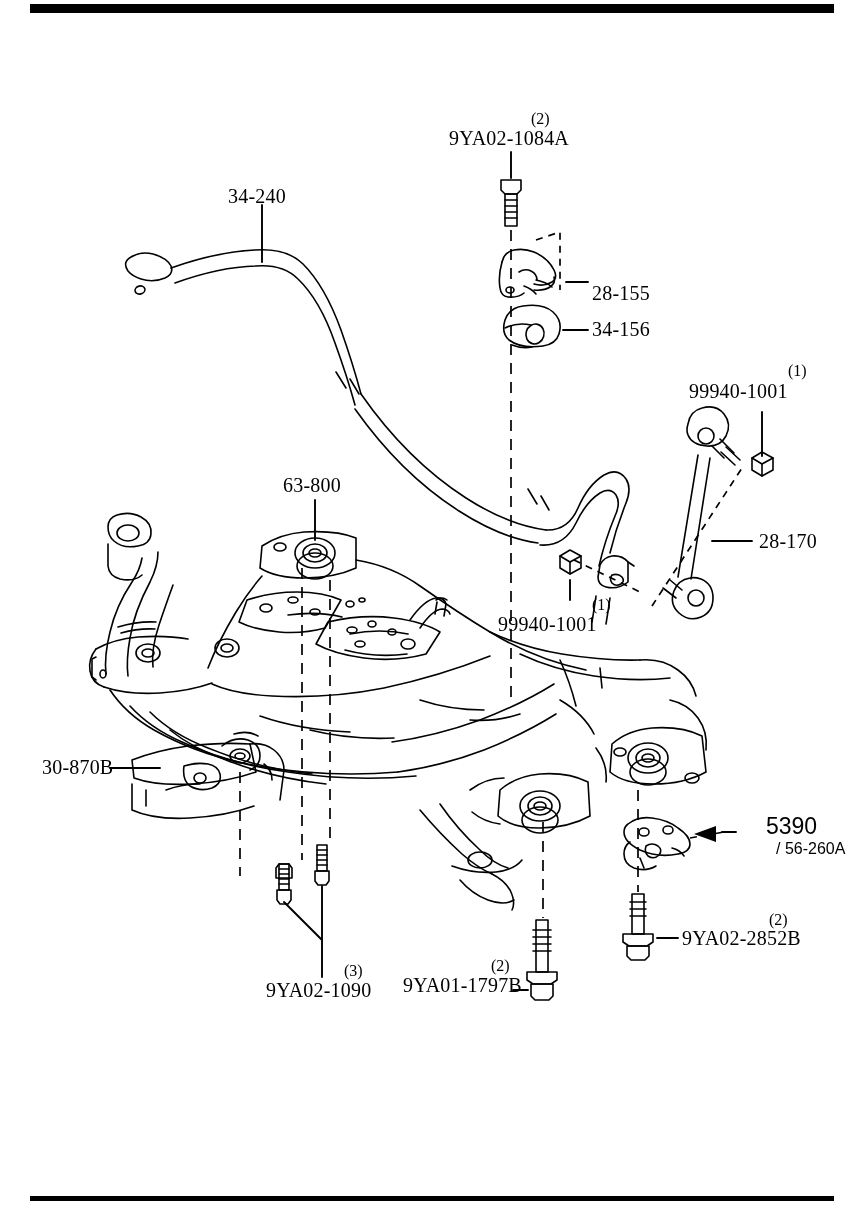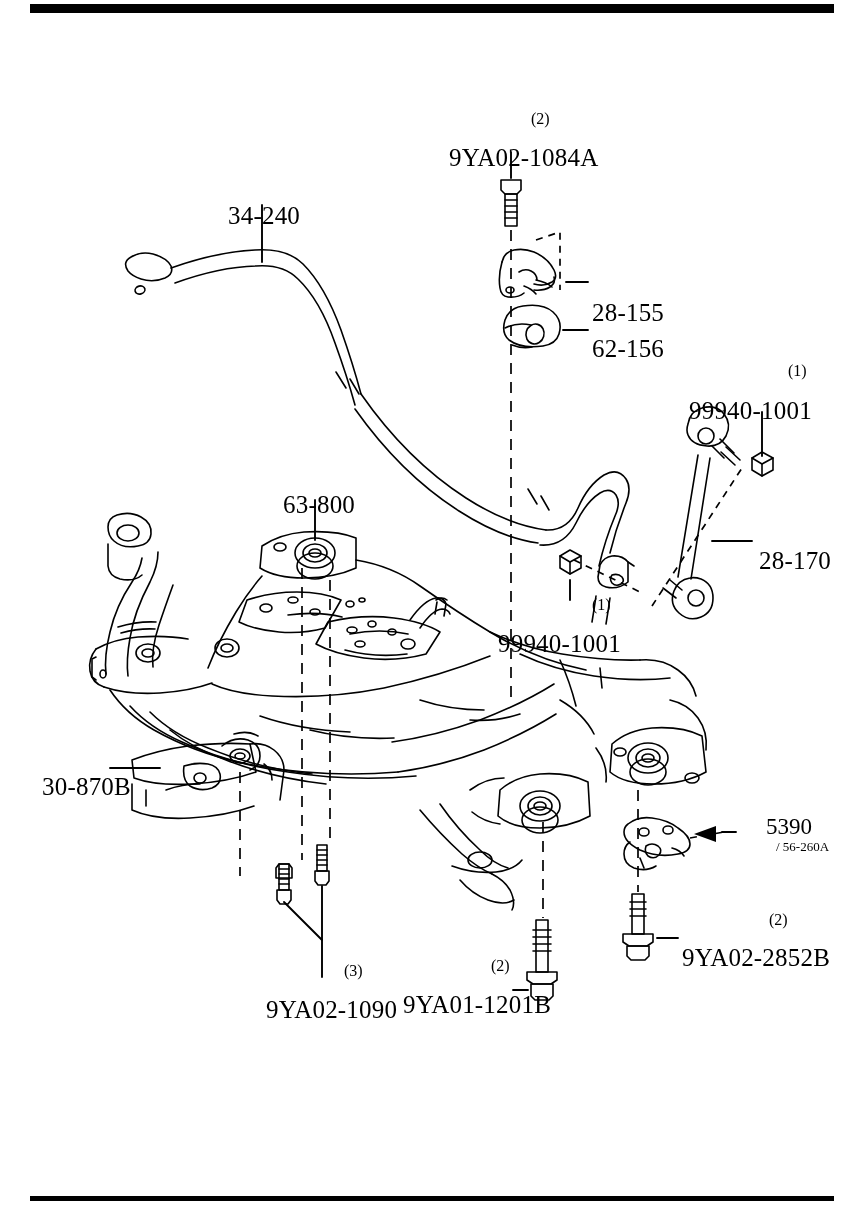--- a/index.html
+++ b/index.html
@@ -19,40 +19,39 @@
     background:#000;
   }
   .botrule{
     position:absolute;left:30px;top:1196px;width:804px;height:5px;
     background:#000;
   }
 
   .lbl{
     position:absolute;
     font-family:"Liberation Serif", serif;
-    font-size:25px;
+    font-size:20px;
     letter-spacing:.2px;
     white-space:nowrap;
     line-height:1.05;
-    margin-top:17px;
   }
   .qty{
     position:absolute;
     font-family:"Liberation Serif", serif;
     font-size:16px;
     white-space:nowrap;
   }
   .ref{
     position:absolute;
-    font-family:Liberation Serif, serif;
+    font-family:Liberation Sans, sans-serif;
     font-size:23px;
     white-space:nowrap;
     line-height:1.12;
   }
-  .ref .sub{font-size:13px;display:block;padding-left:10px;}
+  .ref .sub{font-size:16px;display:block;padding-left:10px;}
   .fwdwrap{position:absolute;left:52px;top:1128px;width:120px;height:62px;}
   .fwdwrap svg{width:120px;height:62px;display:block;}
 </style>
 </head>
 <body>
 
 <div id="sheet">
 
   <div class="topbar"></div>
   <div class="botrule"></div>
@@ -332,41 +331,41 @@
     <g fill="#000" stroke="none">
       <path d="M716,826 L694,834 L716,842 Z"></path>
     </g>
   </svg>
 
   <div class="qty" style="left:531px; top:110px;">(2)</div>
   <div class="lbl" style="left:449px; top:128px;">9YA02-1084A</div>
 
   <div class="lbl" style="left:592px; top:283px;">28-155</div>
 
-  <div class="lbl" style="left:592px; top:319px;">62-156</div>
+  <div class="lbl" style="left:592px; top:319px;">34-156</div>
 
   <div class="lbl" style="left:228px; top:186px;">34-240</div>
 
   <div class="qty" style="left:788px; top:362px;">(1)</div>
   <div class="lbl" style="left:689px; top:381px;">99940-1001</div>
 
   <div class="lbl" style="left:759px; top:531px;">28-170</div>
 
   <div class="qty" style="left:592px; top:596px;">(1)</div>
   <div class="lbl" style="left:498px; top:614px;">99940-1001</div>
 
   <div class="lbl" style="left:283px; top:475px;">63-800</div>
 
   <div class="lbl" style="left:42px; top:757px;">30-870B</div>
 
   <div class="qty" style="left:344px; top:962px;">(3)</div>
   <div class="lbl" style="left:266px; top:980px;">9YA02-1090</div>
 
   <div class="qty" style="left:491px; top:957px;">(2)</div>
-  <div class="lbl" style="left:403px; top:975px;">9YA01-1201B</div>
+  <div class="lbl" style="left:403px; top:975px;">9YA01-1797B</div>
 
   <div class="qty" style="left:769px; top:911px;">(2)</div>
   <div class="lbl" style="left:682px; top:928px;">9YA02-2852B</div>
 
   <div style="position:absolute;left:730px;top:818px;width:34px;height:24px;">
     <svg viewBox="0 0 34 24" xmlns="http://www.w3.org/2000/svg">
       <path d="M2,12 L9,12" stroke="#000" stroke-width="3" fill="none"></path>
       <path d="M10,8 q-3,4 0,8 q4,5 12,5 l9,0 q3,-1 3,-4
                q0,-3 -3,-4 l-9,0 q5,-1 7,-3 q2,-3 -1,-4
                q-6,-2 -13,-1 q-4,1 -5,3 Z" fill="#000" stroke="#000" stroke-width="1"></path>

